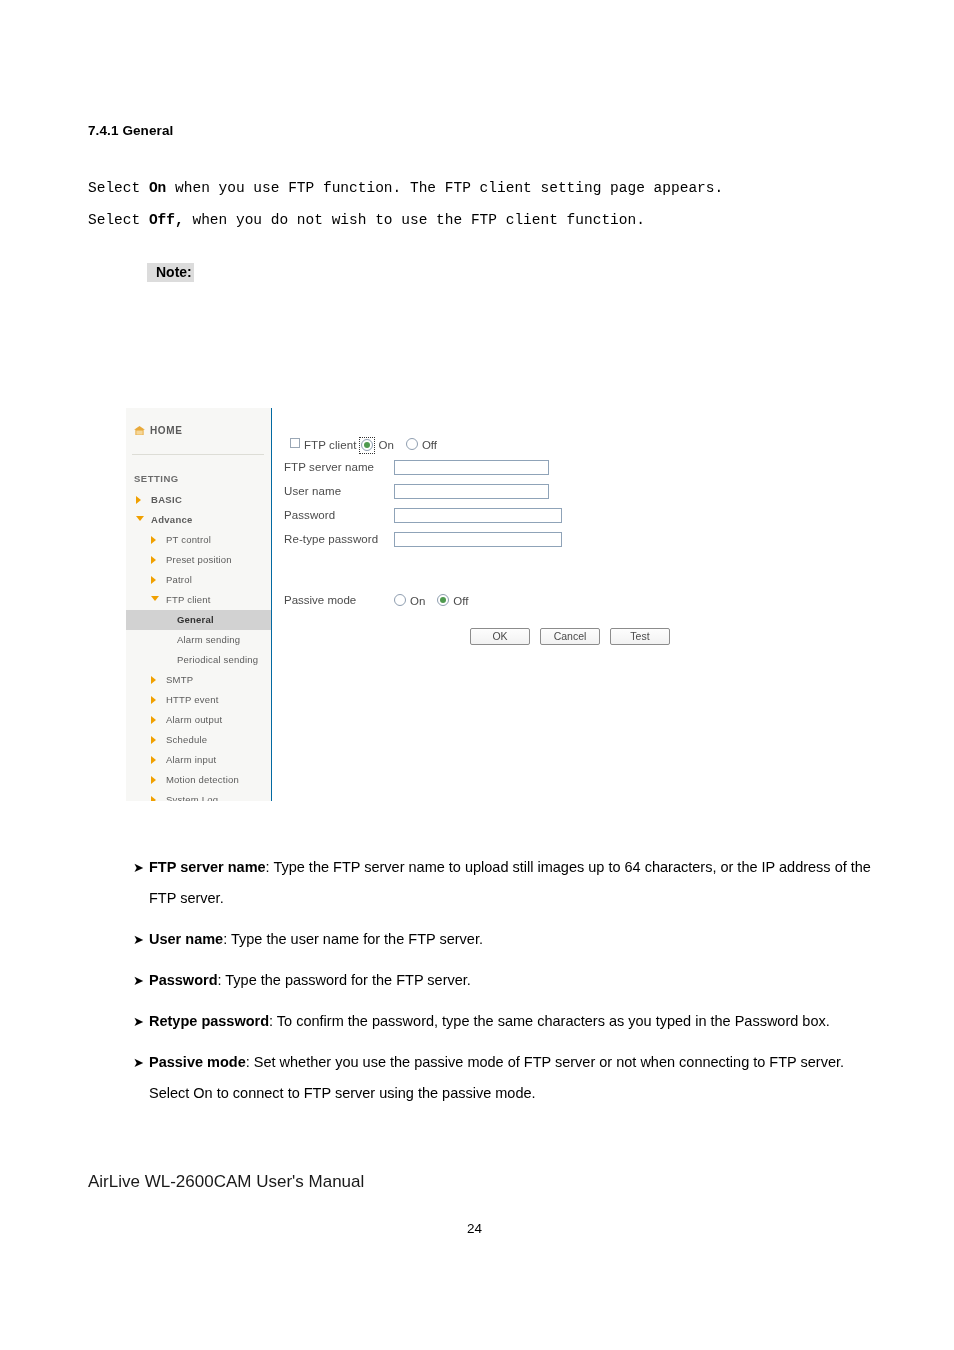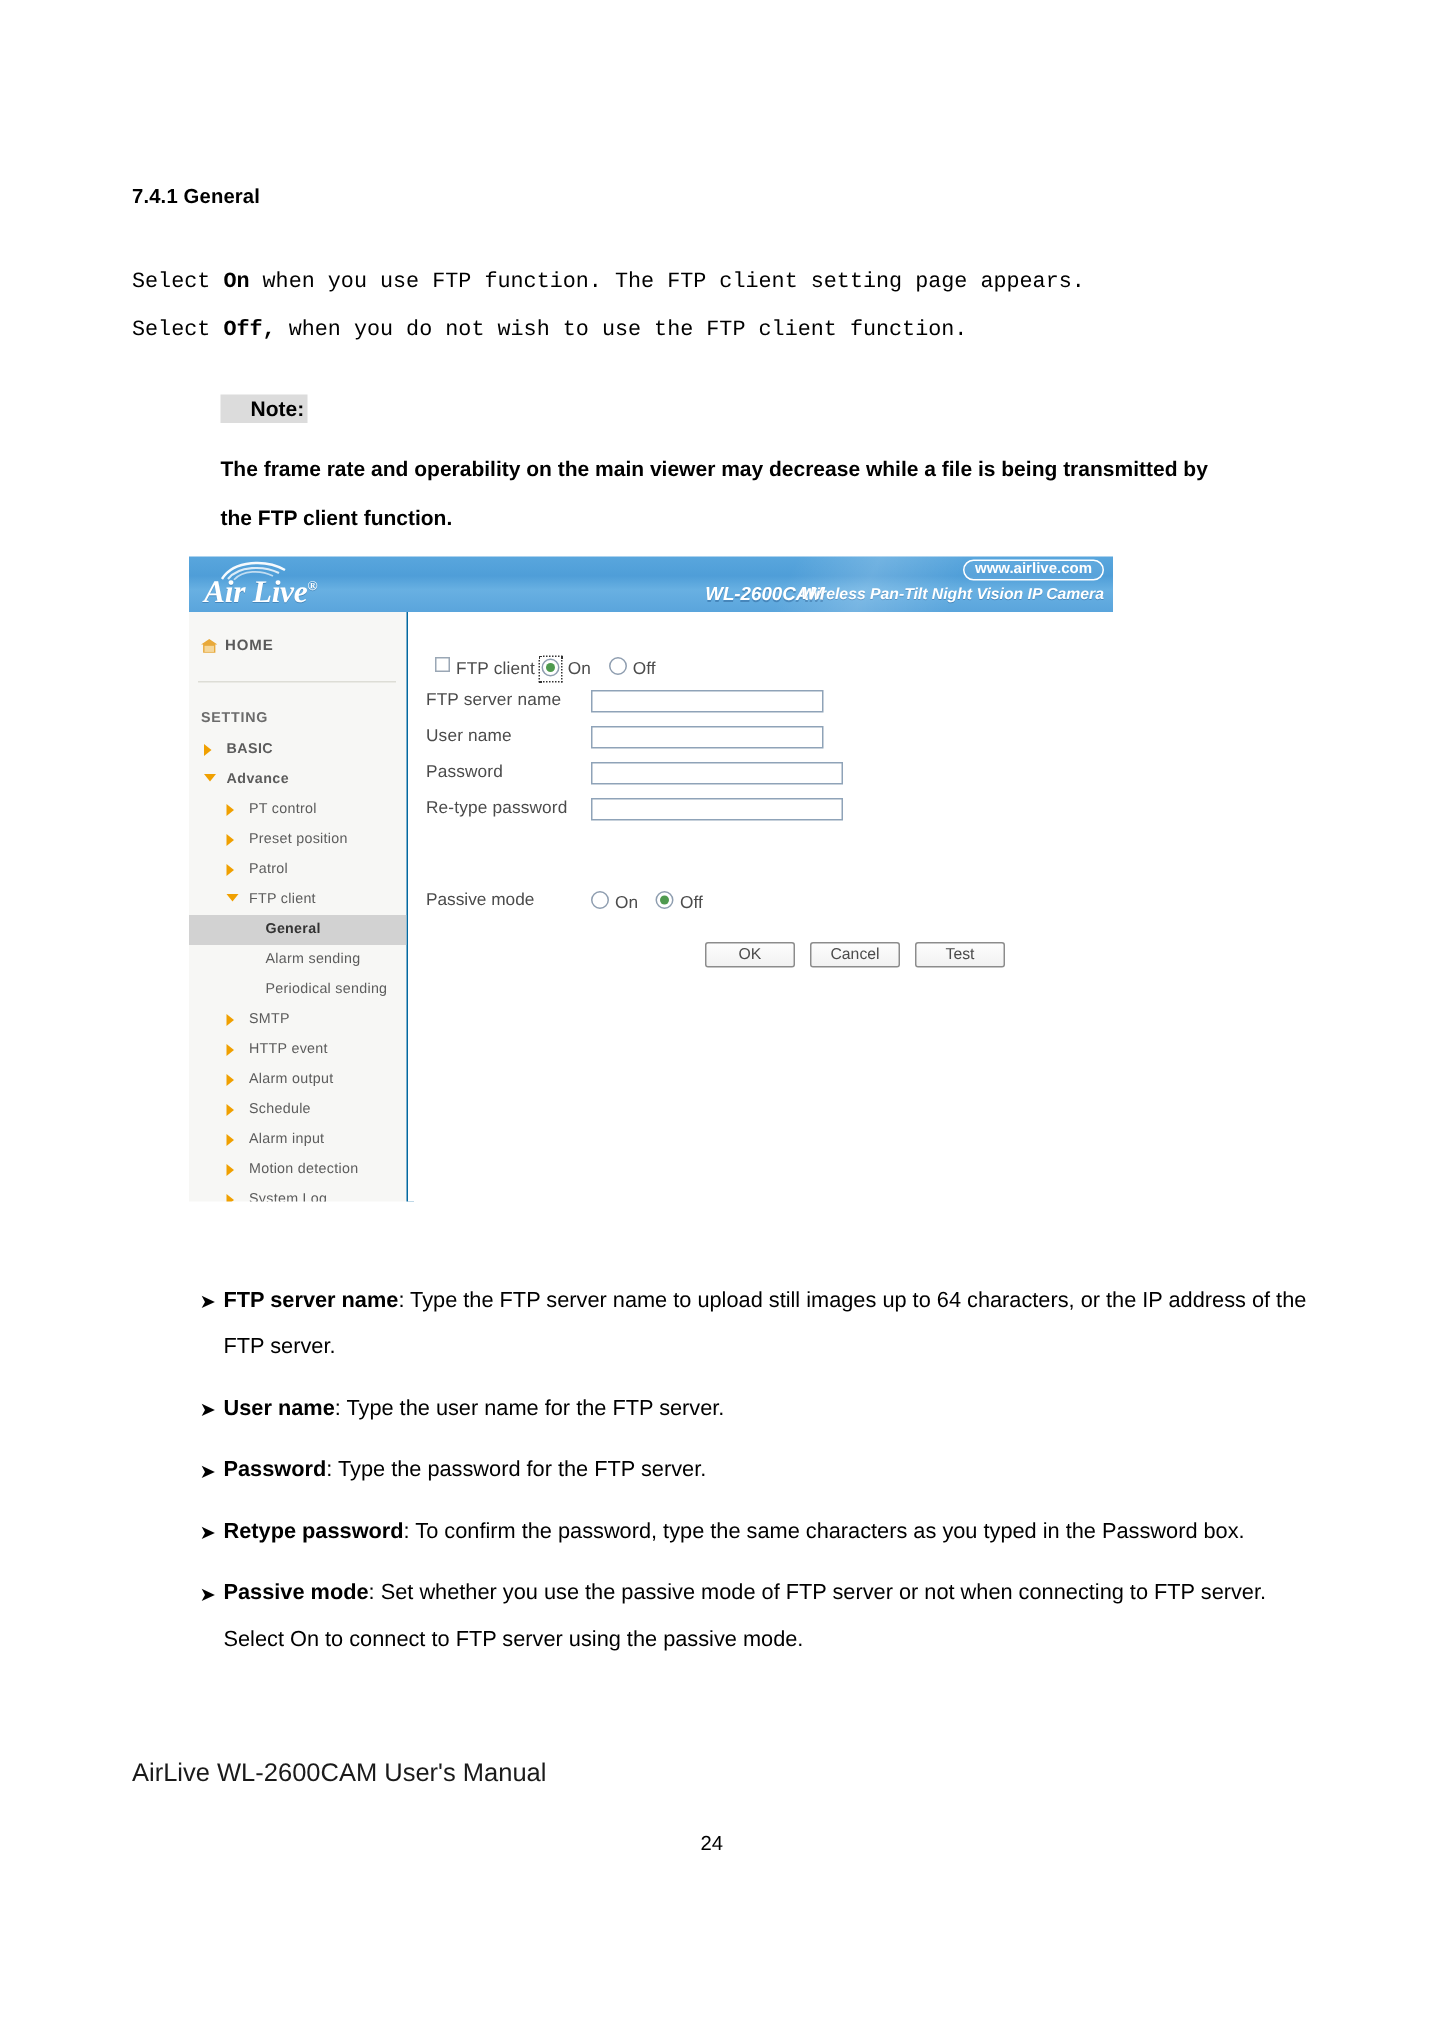--- a/index.html
+++ b/index.html
@@ -50,21 +50,21 @@
     position: absolute;
     left: 147px;
     top: 263px;
     width: 700px;
   }
   .note-label {
     display: inline-block;
     background: #dcdcdc;
     font-size: 14px;
     font-weight: bold;
-    padding: 1px 2px 2px 20px;
+    padding: 1px 2px 2px 9px;
     line-height: 16px;
   }
   .note-body {
     margin-top: 14px;
     font-size: 14px;
     font-weight: bold;
     line-height: 33px;
     width: 680px;
   }
 
@@ -419,38 +419,24 @@
 
   <div class="para p1">
     <span>Select </span><b>On</b><span> when you use FTP function. The FTP client setting page appears.</span>
   </div>
   <div class="para p2">
     <span>Select </span><b>Off,</b><span> when you do not wish to use the FTP client function.</span>
   </div>
 
   <div class="note-wrap">
     <div class="note-label">Note:</div>
-    <div class="note-body">The frame rate and operability on the main viewer may decrease while a file is being transmitted by the FTP client function.</div>
   </div>
 
   <div class="shot">
 
-    <div class="banner">
-      <div class="logo">
-        <svg class="logo-waves" viewBox="0 0 48 14">
-          <path d="M2 12 C10 -1 32 -1 44 6" fill="none" stroke="#ffffff" stroke-width="1.6" opacity="0.95"></path>
-          <path d="M6 12 C13 3 30 3 40 8" fill="none" stroke="#ffffff" stroke-width="1.4" opacity="0.8"></path>
-          <path d="M10 12.5 C16 6 28 6 36 10" fill="none" stroke="#ffffff" stroke-width="1.2" opacity="0.65"></path>
-        </svg>
-        <div class="logo-text"><span>Air Live</span><span class="logo-reg">®</span></div>
-      </div>
-      <div class="url-pill">www.airlive.com</div>
-      <div class="model">WL-2600CAM</div>
-      <div class="tagline">Wireless Pan-Tilt Night Vision IP Camera</div>
-    </div>
 
     <div class="sidebar">
       <div class="home-row">
         <svg class="home-icon" viewBox="0 0 12 11">
           <path d="M6 0 L12 4 L10.5 4 L10.5 10 L1.5 10 L1.5 4 L0 4 Z" fill="#e8a93a"></path>
           <rect x="2.5" y="5" width="7" height="4.5" fill="#f5d79a"></rect>
         </svg>
         <div class="home-label">HOME</div>
       </div>
       <div class="hr"></div>

